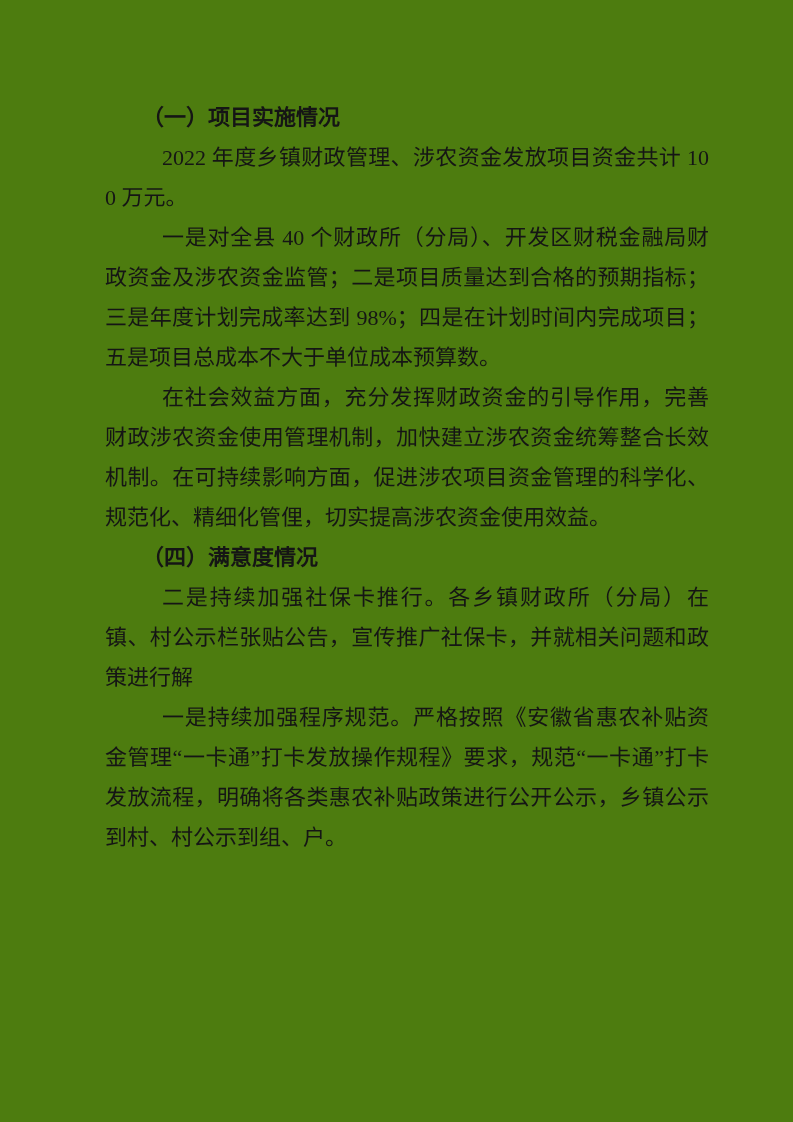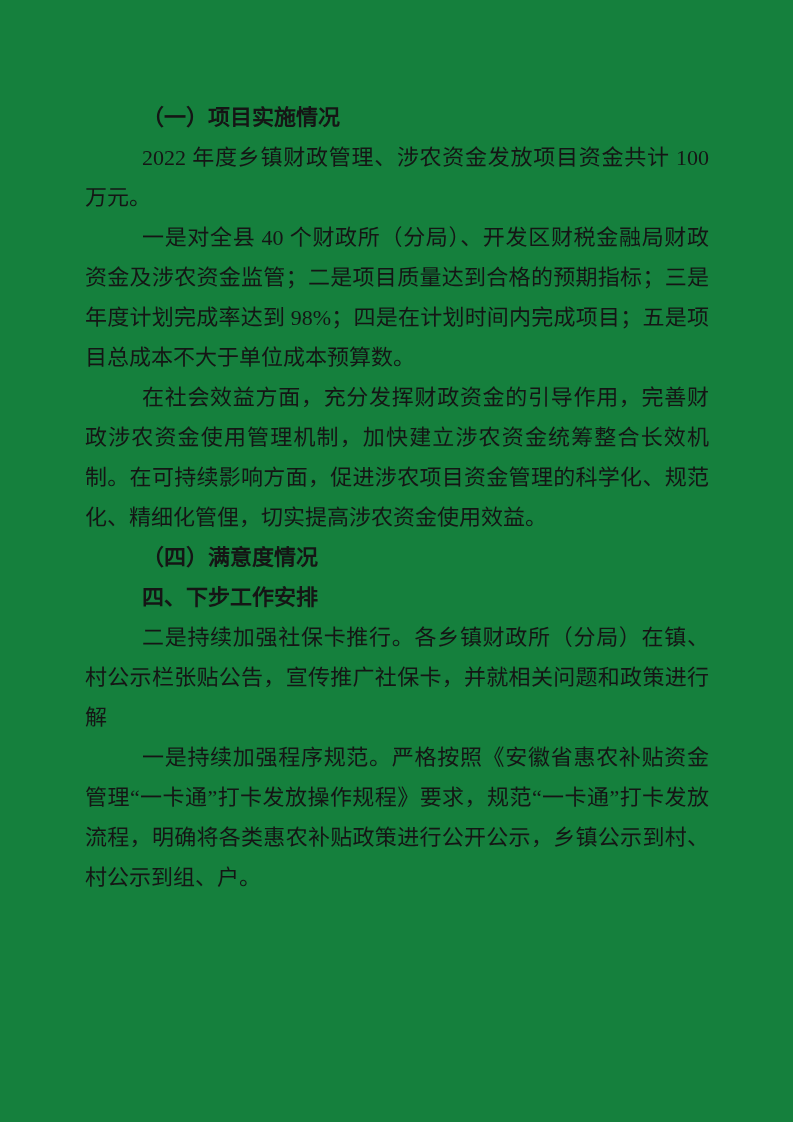--- a/index.html
+++ b/index.html
@@ -6,21 +6,21 @@
   html, body {
     margin: 0;
     padding: 0;
     background: #ffffff;
   }
   .page {
     position: relative;
     width: 793px;
     height: 1122px;
     margin: 0 auto;
-    background: #15803d;
+    background: #4d7c0f;
     box-sizing: border-box;
     padding: 98px 84px 0 85px;
     overflow: hidden;
     color: #151515;
   }
   .content {
     width: 624px;
   }
   .content p {
     margin: 0;
@@ -29,37 +29,37 @@
     line-height: 40px;
     text-align: justify;
     text-justify: inter-ideograph;
     text-indent: 57px;
     word-break: break-all;
     overflow-wrap: break-word;
   }
   .content p.body {
     font-family: "Liberation Serif", "DejaVu Serif", serif;
     font-weight: 400;
+    margin-left: 20px;
   }
   .content p.heading-kai {
     font-family: "Liberation Serif", "DejaVu Serif", serif;
     font-weight: 700;
   }
   .content p.heading-hei {
     font-family: "Liberation Sans", "DejaVu Sans", sans-serif;
     font-weight: 700;
   }
 </style>
 </head>
 <body>
 
 <div class="page">
   <div class="content" id="doc-content">
       <p class="heading-kai">（一）项目实施情况</p>
       <p class="body">2022 年度乡镇财政管理、涉农资金发放项目资金共计 100 万元。</p>
       <p class="body">一是对全县 40 个财政所（分局）、开发区财税金融局财政资金及涉农资金监管；二是项目质量达到合格的预期指标；三是年度计划完成率达到 98%；四是在计划时间内完成项目；五是项目总成本不大于单位成本预算数。</p>
       <p class="body">在社会效益方面，充分发挥财政资金的引导作用，完善财政涉农资金使用管理机制，加快建立涉农资金统筹整合长效机制。在可持续影响方面，促进涉农项目资金管理的科学化、规范化、精细化管俚，切实提高涉农资金使用效益。</p>
       <p class="heading-kai">（四）满意度情况</p>
-      <p class="heading-hei">四、下步工作安排</p>
       <p class="body">二是持续加强社保卡推行。各乡镇财政所（分局）在镇、村公示栏张贴公告，宣传推广社保卡，并就相关问题和政策进行解</p>
       <p class="body">一是持续加强程序规范。严格按照《安徽省惠农补贴资金管理“一卡通”打卡发放操作规程》要求，规范“一卡通”打卡发放流程，明确将各类惠农补贴政策进行公开公示，乡镇公示到村、村公示到组、户。</p>
     </div>
 </div>
 
 </body></html>

